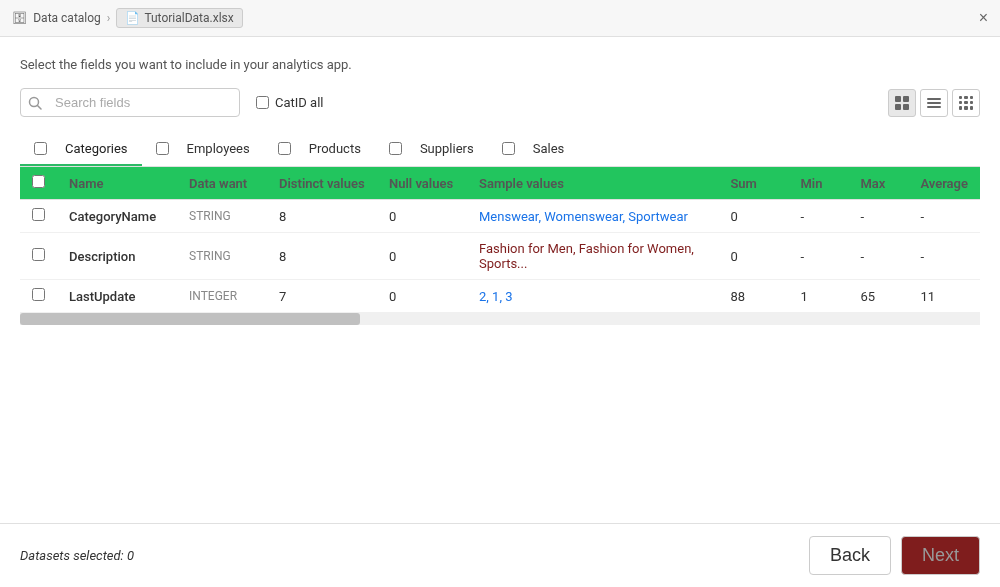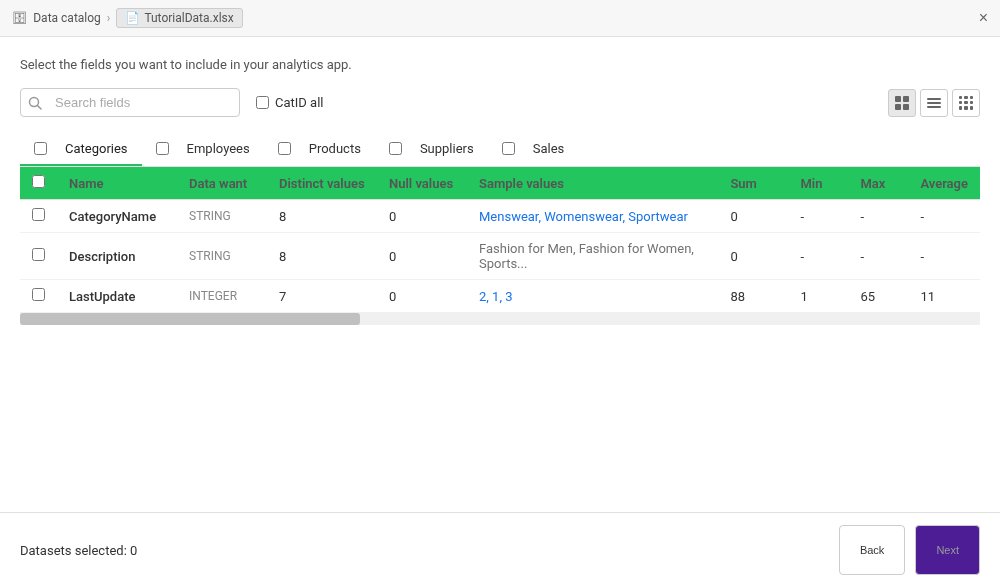--- a/index.html
+++ b/index.html
@@ -237,32 +237,33 @@
       justify-content: flex-end;
       padding: 12px 20px;
       border-top: 1px solid #e0e0e0;
       background: #fff;
       gap: 10px;
     }
     .footer-status {
       margin-right: auto;
       font-size: 13px;
       color: #333;
+      font-style: italic;
     }
     .btn {
-      padding: 18px 20px;
+      padding: 8px 20px;
       border-radius: 4px;
-      font-size: 11px;
+      font-size: 18px;
       cursor: pointer;
       border: 1px solid #ccc;
       background: #fff;
       color: #333;
     }
     .btn-primary {
-      background: #4c1d95;
+      background: #7f1d1d;
       color: #999;
       border-color: #ccc;
       cursor: default;
     }
 
     
     .grid-icon-small {
       display: grid;
       grid-template-columns: 1fr 1fr;
       gap: 2px;
@@ -421,21 +422,21 @@
             <td>-</td>
             <td>-</td>
             <td>-</td>
           </tr>
           <tr>
             <td class="col-check"><input type="checkbox" class="tab-checkbox" style=""></td>
             <td style="font-weight: 500;">Description</td>
             <td class="type-badge">STRING</td>
             <td>8</td>
             <td>0</td>
-            <td class="link-style" style="color: #737373;">Fashion for Men, Fashion for Women, Sports...</td>
+            <td class="link-style" style="color: #7f1d1d;">Fashion for Men, Fashion for Women, Sports...</td>
             <td>0</td>
             <td>-</td>
             <td>-</td>
             <td>-</td>
           </tr>
           <tr>
             <td class="col-check"><input type="checkbox" class="tab-checkbox" style=""></td>
             <td style="font-weight: 500;">LastUpdate</td>
             <td class="type-badge">INTEGER</td>
             <td>7</td>

